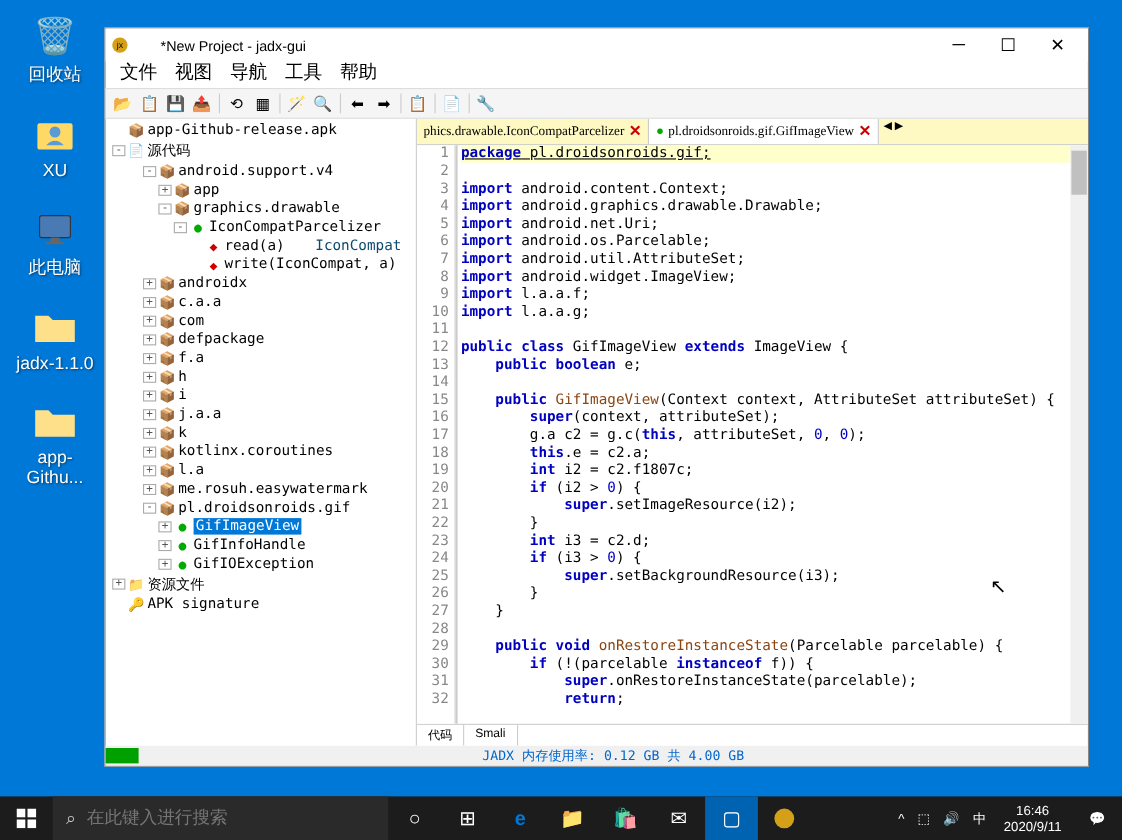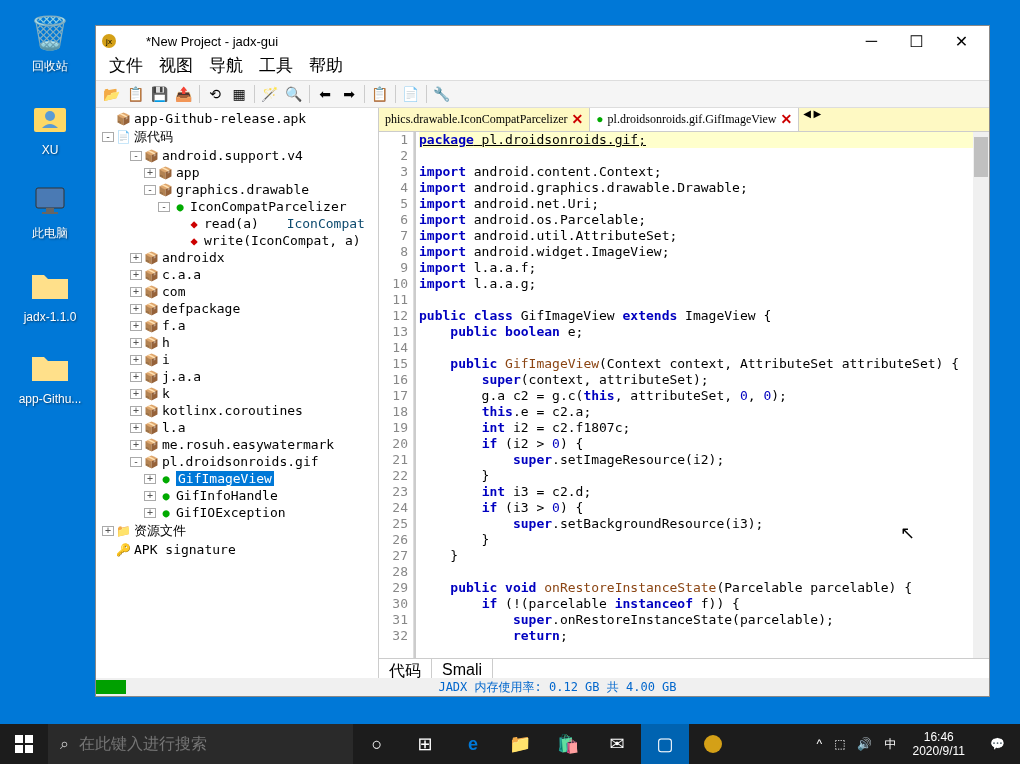--- a/index.html
+++ b/index.html
@@ -1,21 +1,21 @@
 <!DOCTYPE html>
 <html><head>
   <meta charset="utf-8">
   <style>
     * { margin: 0; padding: 0; box-sizing: border-box; }
     body { font-family: "Segoe UI", Tahoma, sans-serif; width: 1020px; height: 764px; overflow: hidden; position: relative; background: #0078d7; }
     
     .desktop-icons { position: absolute; top: 0; left: 0; width: 100px; padding: 10px; }
     .desktop-icon { display: flex; flex-direction: column; align-items: center; margin-bottom: 20px; cursor: pointer; }
     .desktop-icon-img { width: 45px; height: 45px; display: flex; align-items: center; justify-content: center; font-size: 32px; }
-    .desktop-icon-label { color: white; font-size: 12px; text-align: center; margin-top: 3px; text-shadow: 1px 1px 2px rgba(0,0,0,0.5); }
+    .desktop-icon-label { color: white; font-size: 16px; text-align: center; margin-top: 3px; text-shadow: 1px 1px 2px rgba(0,0,0,0.5); }
     
     .window { position: absolute; top: 25px; left: 95px; width: 895px; height: 672px; background: white; border: 1px solid #888; display: flex; flex-direction: column; }
     .titlebar { height: 30px; display: flex; align-items: center; padding: 0 5px; background: white; }
     .titlebar-icon { width: 16px; height: 16px; margin-right: 5px; }
     .titlebar-title { flex: 1; font-size: 13px; margin-left: 24px; }
     .titlebar-buttons { display: flex; }
     .titlebar-btn { width: 45px; height: 28px; display: flex; align-items: center; justify-content: center; cursor: pointer; }
     
     .menubar { height: 24px; display: flex; align-items: flex-end; padding: 0 5px; font-size: 17px; }
     .menu-item { padding: 3px 8px; cursor: pointer; }
@@ -47,21 +47,21 @@
     .code-area { flex: 1; overflow: auto; white-space: pre; padding-left: 3px; border-left: 2px solid #ccc; }
     .code-line { height: 16px; line-height: 16px; }
     .code-line.highlight { background: #ffffcc; text-decoration: underline; }
     .code-scroll { position: absolute; right: 0; top: 0; bottom: 0; width: 16px; background: #f0f0f0; }
     .scroll-thumb { position: absolute; left: 1px; right: 1px; top: 5px; height: 40px; background: #c0c0c0; }
     
     .kw { color: #0000c0; font-weight: bold; }
     .num { color: #0000c0; }
     .mthd { color: #8b4513; }
     
-    .bottom-tabs { height: 20px; border-top: 1px solid #ccc; display: flex; font-size: 16px; text-align: center; }
+    .bottom-tabs { height: 20px; border-top: 1px solid #ccc; display: flex; font-size: 11px; text-align: center; }
     .btab { padding: 2px 10px; border-right: 1px solid #ccc; cursor: pointer; }
     
     .statusbar { height: 18px; display: flex; align-items: center; background: #f0f0f0; font-size: 12px; }
     .status-progress { width: 30px; height: 14px; background: #00a000; }
     .status-text { flex: 1; text-align: center; color: #0066cc; font-family: Consolas, monospace; }
     
     .taskbar { position: absolute; bottom: 0; left: 0; right: 0; height: 40px; background: #1c1c1c; display: flex; align-items: center; }
     .start-btn { width: 48px; height: 40px; display: flex; align-items: center; justify-content: center; cursor: pointer; }
     .search-box { width: 305px; height: 40px; background: #2a2a2a; display: flex; align-items: center; padding: 0 12px; gap: 10px; }
     .search-input { flex: 1; background: transparent; border: none; color: #ccc; font-size: 16px; outline: none; }

